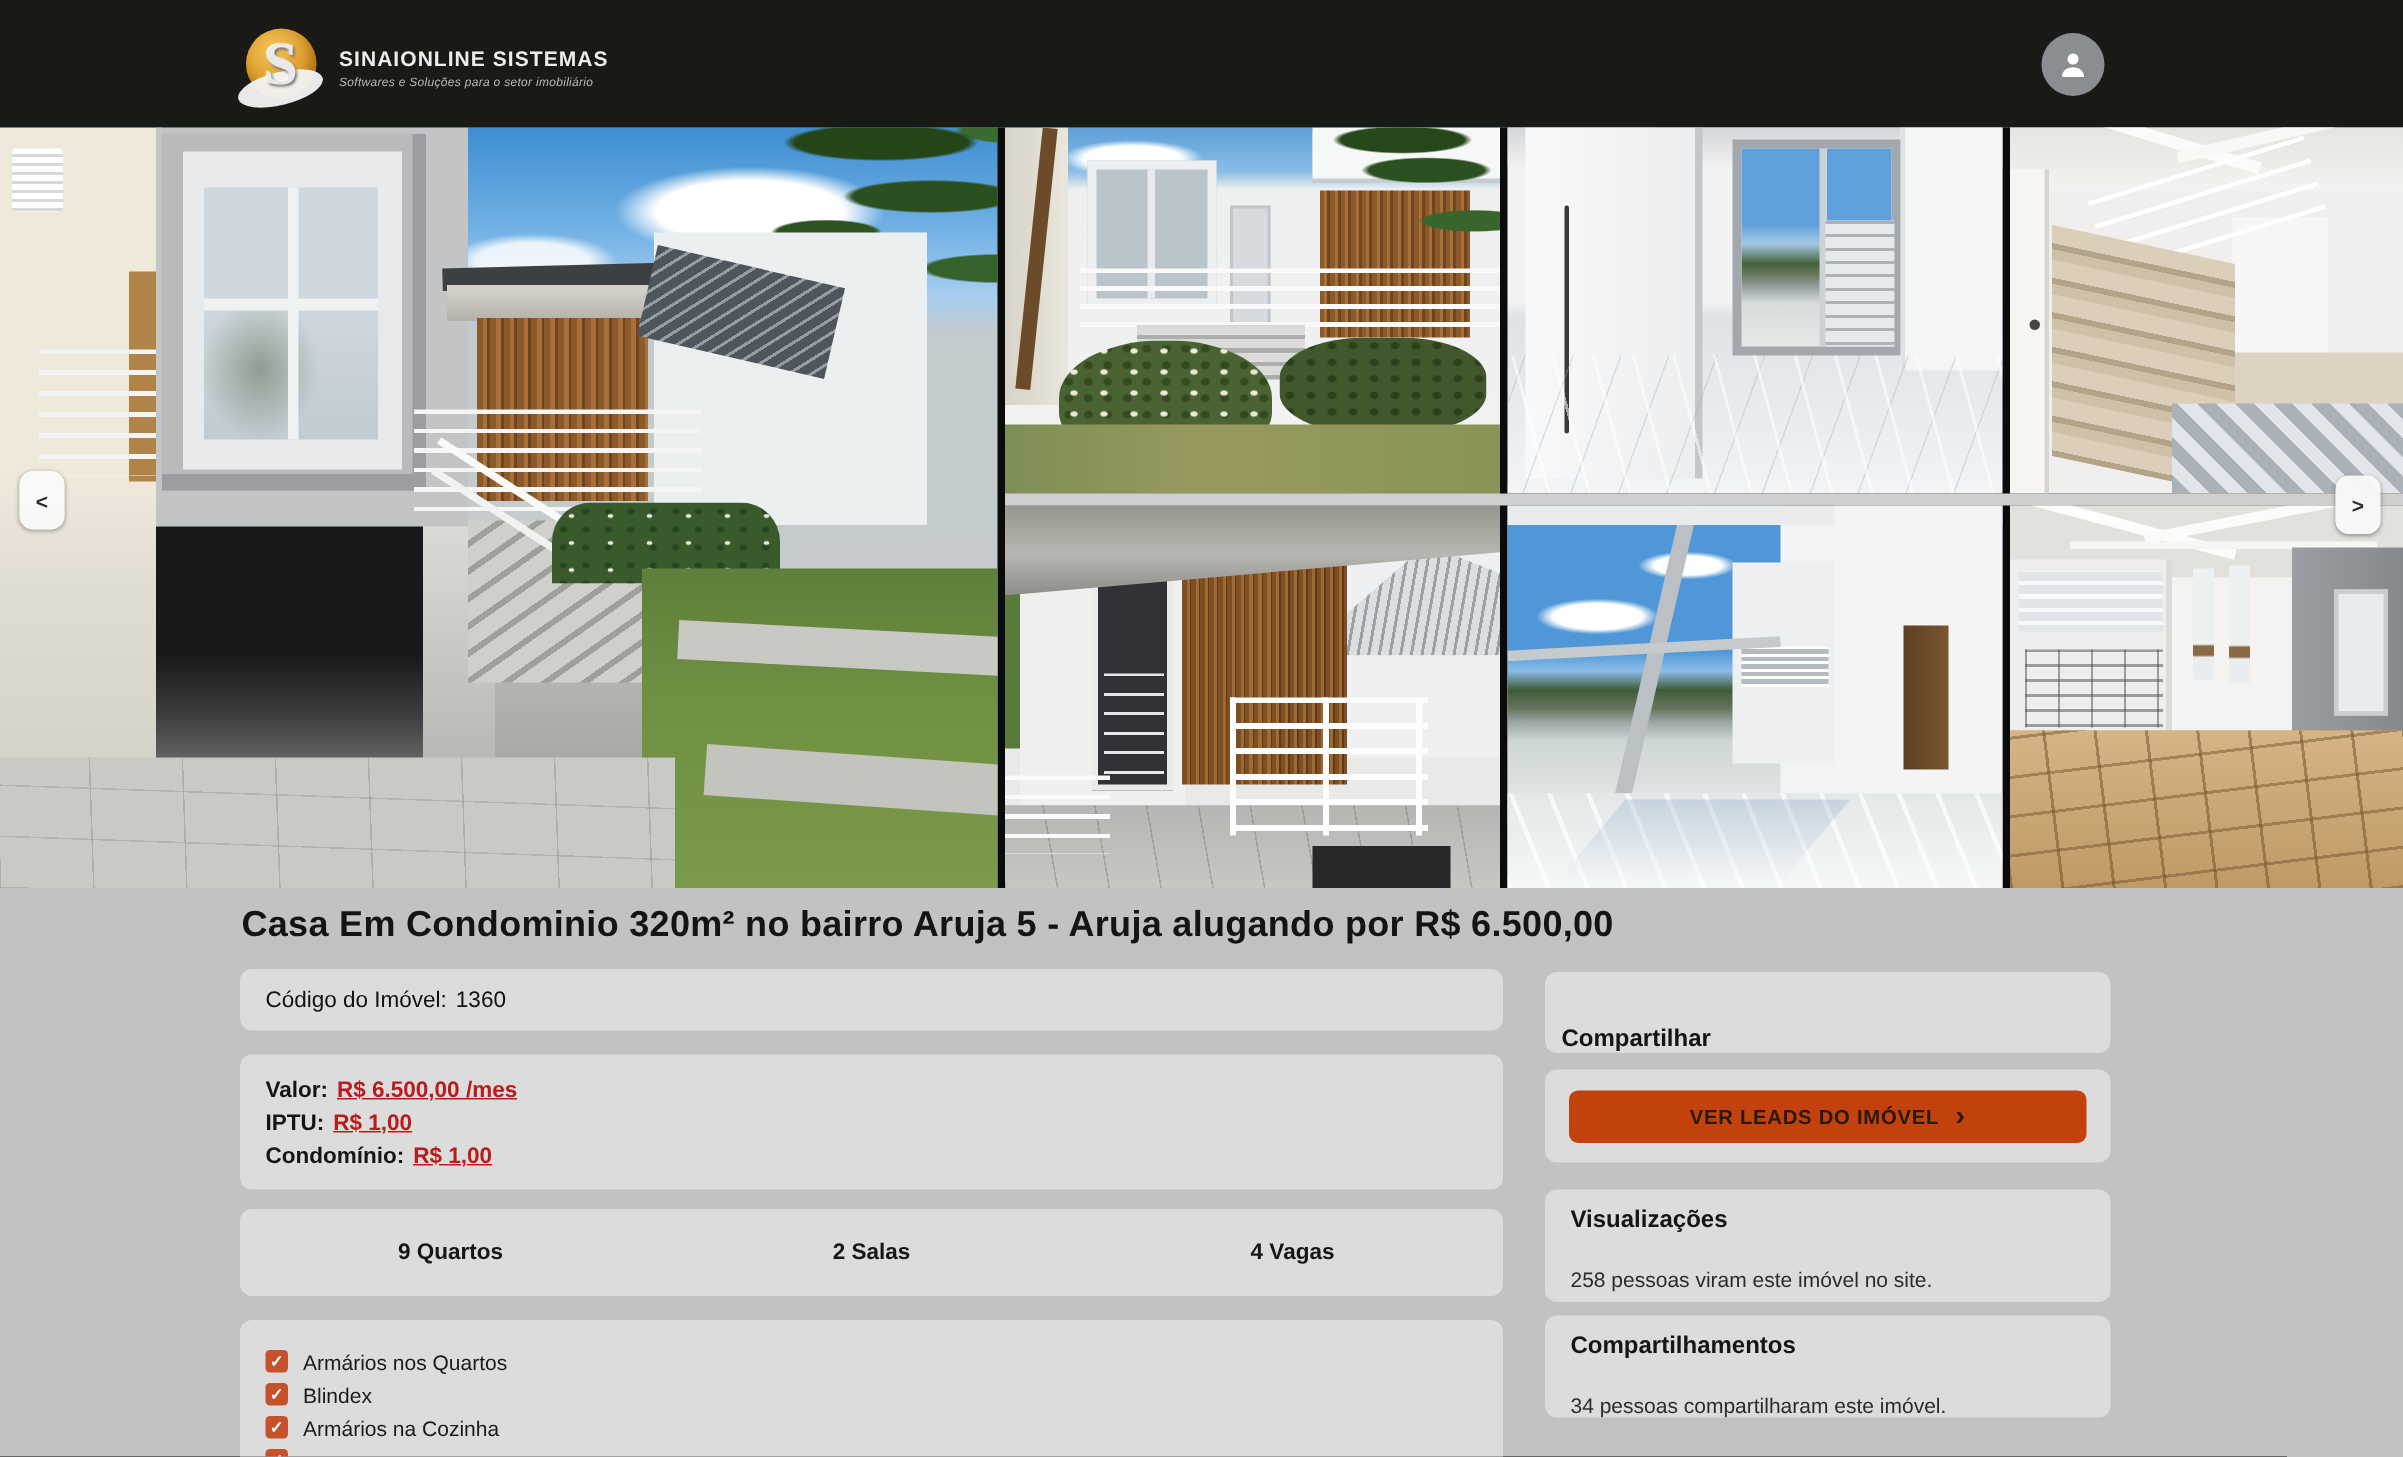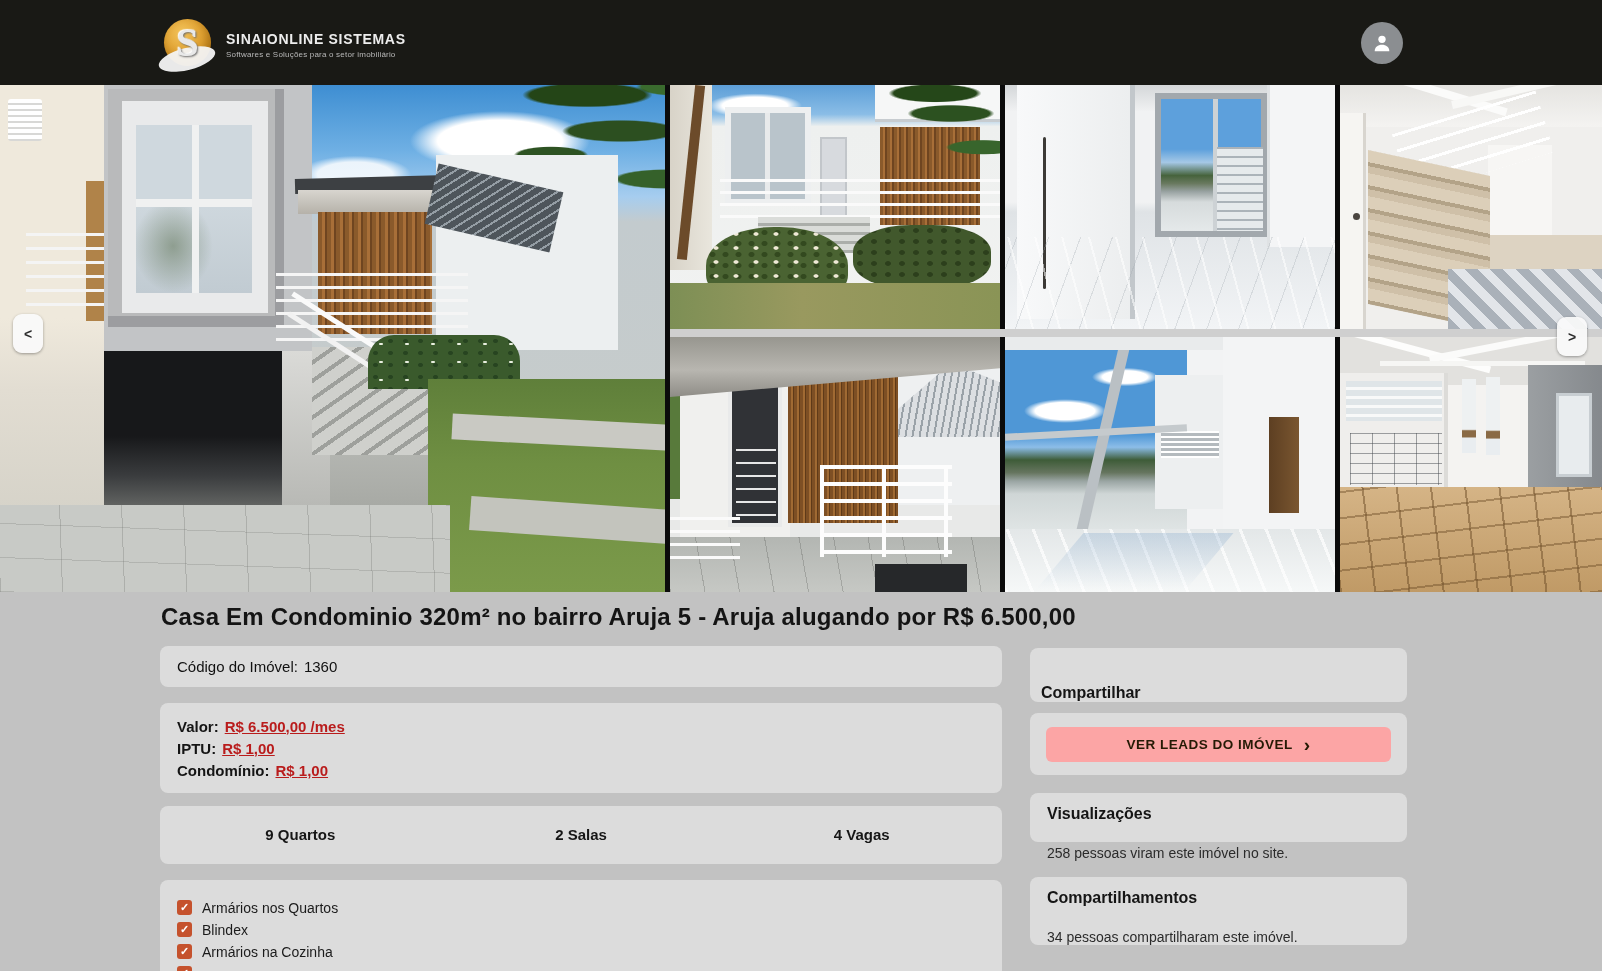--- a/index.html
+++ b/index.html
@@ -12,21 +12,21 @@
   .logo-circle { position:absolute; left:164px; top:19px; width:47px; height:47px; border-radius:50%;
     background: radial-gradient(circle at 38% 30%, #f3c35a 0%, #e0a232 45%, #c08017 100%);
     box-shadow: inset -3px -5px 8px rgba(120,70,0,.45);
     display:flex; align-items:center; justify-content:center; overflow:visible; }
   .logo-swoosh { position:absolute; left:-6px; bottom:-4px; width:58px; height:22px; background:#f4f4f4;
     border-radius:50%; transform:rotate(-14deg); opacity:.95; }
   .logo-s { position:relative; font-family:"Liberation Serif", serif; font-size:40px; font-weight:bold;
     color:#e9e9e9; text-shadow:1px 1px 2px #6b6b6b, -1px -1px 1px #ffffff; line-height:1; }
   .brand-block { position:absolute; left:226px; top:31px; }
   .brand-name { color:#ededed; font-size:14px; font-weight:bold; letter-spacing:.7px; }
-  .brand-tag { color:#b9b9b9; font-size:8px; margin-top:3px; letter-spacing:.2px; }
+  .brand-tag { color:#b9b9b9; font-size:8px; margin-top:3px; letter-spacing:.2px;font-style:italic; }
   .avatar { position:absolute; left:1361px; top:22px; width:42px; height:42px; border-radius:50%;
     background:#8b8e91; display:flex; align-items:center; justify-content:center; cursor:pointer; }
 
   
   .gallery { position:absolute; top:85px; left:0; width:1602px; height:507px; background:#0b0b0b; }
   .photo { position:absolute; overflow:hidden; }
   .p-main { left:0; top:0; width:665px; height:507px;
     background:linear-gradient(180deg,#3e8ed2 0%,#6fb0e4 13%,#a6cdef 22%,#c3cbce 27%,#c9ccc9 100%); }
   .cell-a { left:670px;  top:0;     width:330px; height:244px; }
   .cell-b { left:1005px; top:0;     width:330px; height:244px; }
@@ -254,25 +254,25 @@
   .card-amen { left:160px; top:880px; width:842px; height:180px; padding:20px 17px 0; }
   .amen-row { display:flex; align-items:center; height:15px; margin-bottom:7px; }
   .checkbox { width:15px; height:15px; border-radius:3px; background:#c5522d; color:#fff; font-size:11px;
     font-weight:bold; display:flex; align-items:center; justify-content:center; cursor:pointer; }
   .amen-label { margin-left:10px; font-size:14px; color:#1b1b1b; }
 
   
   .card-share { left:1030px; top:648px; width:377px; height:54px; display:flex; align-items:flex-end; padding:0 11px; }
   .side-h { font-size:16px; font-weight:bold; color:#151515; }
   .card-leads { left:1030px; top:713px; width:377px; height:62px; }
-  .leads-btn { position:absolute; left:16px; right:16px; top:14px; height:35px; background:#fca5a5; border-radius:6px;
+  .leads-btn { position:absolute; left:16px; right:16px; top:14px; height:35px; background:#c2410c; border-radius:6px;
     display:flex; align-items:center; justify-content:center; cursor:pointer;
     font-size:13.5px; font-weight:bold; color:#261a05; letter-spacing:.5px; }
   .leads-chev { margin-left:11px; font-size:19px; line-height:1; font-weight:bold; }
-  .card-views { left:1030px; top:793px; width:377px; height:49px; padding:12px 17px; }
+  .card-views { left:1030px; top:793px; width:377px; height:75px; padding:12px 17px; }
   .side-body { font-size:14px; color:#2b2b2b; margin-top:22px; }
   .card-shcount { left:1030px; top:877px; width:377px; height:68px; padding:12px 17px; }
 </style>
 </head>
 <body>
 
 <div class="topbar">
   <div class="logo-circle">
     <div class="logo-swoosh"></div>
     <span class="logo-s">S</span>

